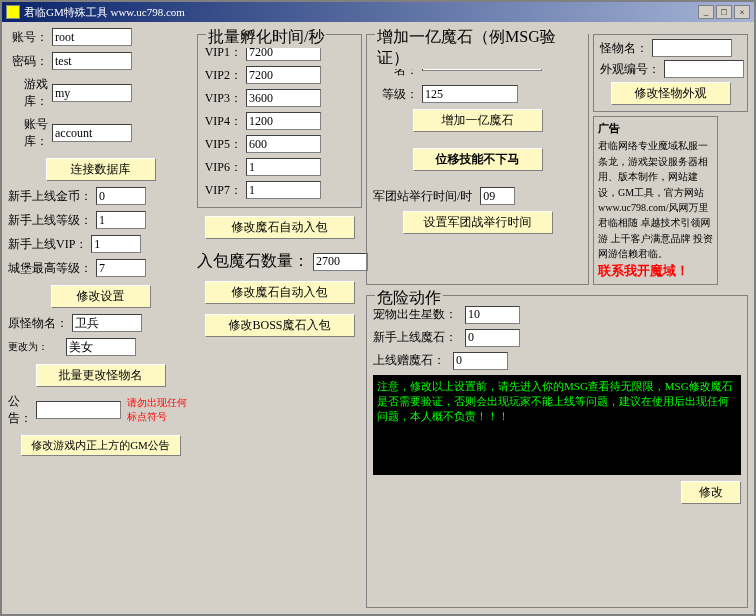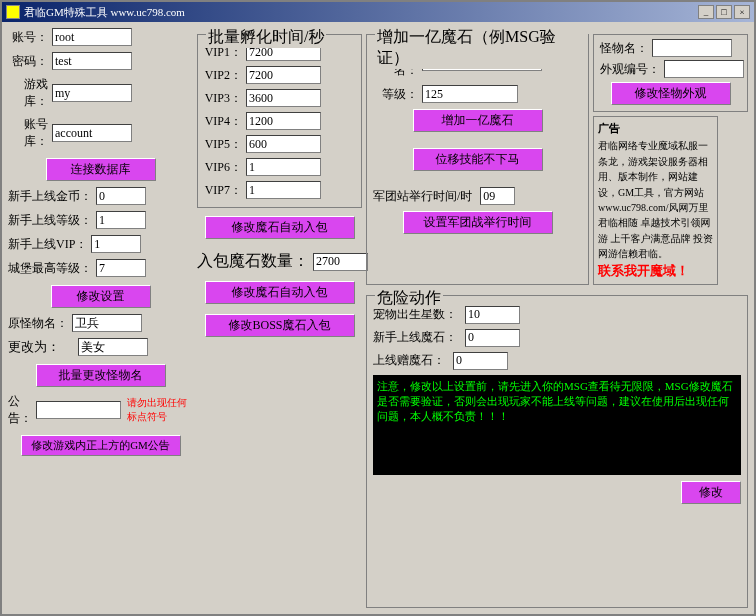--- a/index.html
+++ b/index.html
@@ -66,21 +66,21 @@
       border: 1px solid #808080;
       border-top-color: #404040;
       border-left-color: #404040;
       height: 18px;
       padding: 0 2px;
       font-size: 12px;
       font-family: 'SimSun', serif;
     }
     .input-sm { width: 80px; }
     .btn {
-      background: #d946ef;
+      background: #fef9c3;
       border: 1px solid;
       border-top-color: #ffffff;
       border-left-color: #ffffff;
       border-right-color: #808080;
       border-bottom-color: #808080;
       padding: 2px 8px;
       font-size: 12px;
       font-family: 'SimSun', serif;
       cursor: pointer;
       color: #000;
@@ -205,21 +205,21 @@
         <input type="text" style="width: 50px;" value="7">
       </div>
       <div style="text-align:center; margin: 2px 0;">
         <button class="btn" style="width:100px;">修改设置</button>
       </div>
       <div class="field-row">
         <span style="font-size:12px; white-space:nowrap;">原怪物名：</span>
         <input type="text" style="width: 70px;" value="卫兵">
       </div>
       <div class="field-row">
-        <span style="font-size:13px; white-space:nowrap;">更改为：</span>
+        <span style="font-size:10px; white-space:nowrap;">更改为：</span>
         <input type="text" style="width: 70px; margin-left: 14px;" value="美女">
       </div>
       <div style="text-align:center; margin: 2px 0;">
         <button class="btn" style="width:130px;">批量更改怪物名</button>
       </div>
       <div class="field-row">
         <span style="font-size:12px;">公告：</span>
         <input type="text" style="width: 85px;">
         <span class="red-hint" style="font-size:10px; color:red; margin-left:2px;">请勿出现任何标点符号</span>
       </div>
@@ -290,21 +290,21 @@
             </div>
             <div class="field-row">
               <span style="width:45px; text-align:right;">等级：</span>
               <input type="text" style="width: 96px;" value="125">
             </div>
             <div style="text-align:center;">
               <button class="btn" style="width:130px;">增加一亿魔石</button>
             </div>
             <div style="height:8px;"></div>
             <div style="text-align:center;">
-              <button class="btn" style="width:130px;">位移技能不下马</button>
+              <button class="btn" style="width:130px;font-weight:bold;">位移技能不下马</button>
             </div>
             <div style="height:8px;"></div>
             <div class="field-row">
               <span style="white-space:nowrap; font-size:12px;">军团站举行时间/时</span>
               <input type="text" style="width: 35px; margin-left: 4px;" value="09">
             </div>
             <div style="text-align:center;">
               <button class="btn" style="width:150px;">设置军团战举行时间</button>
             </div>
           </div>

